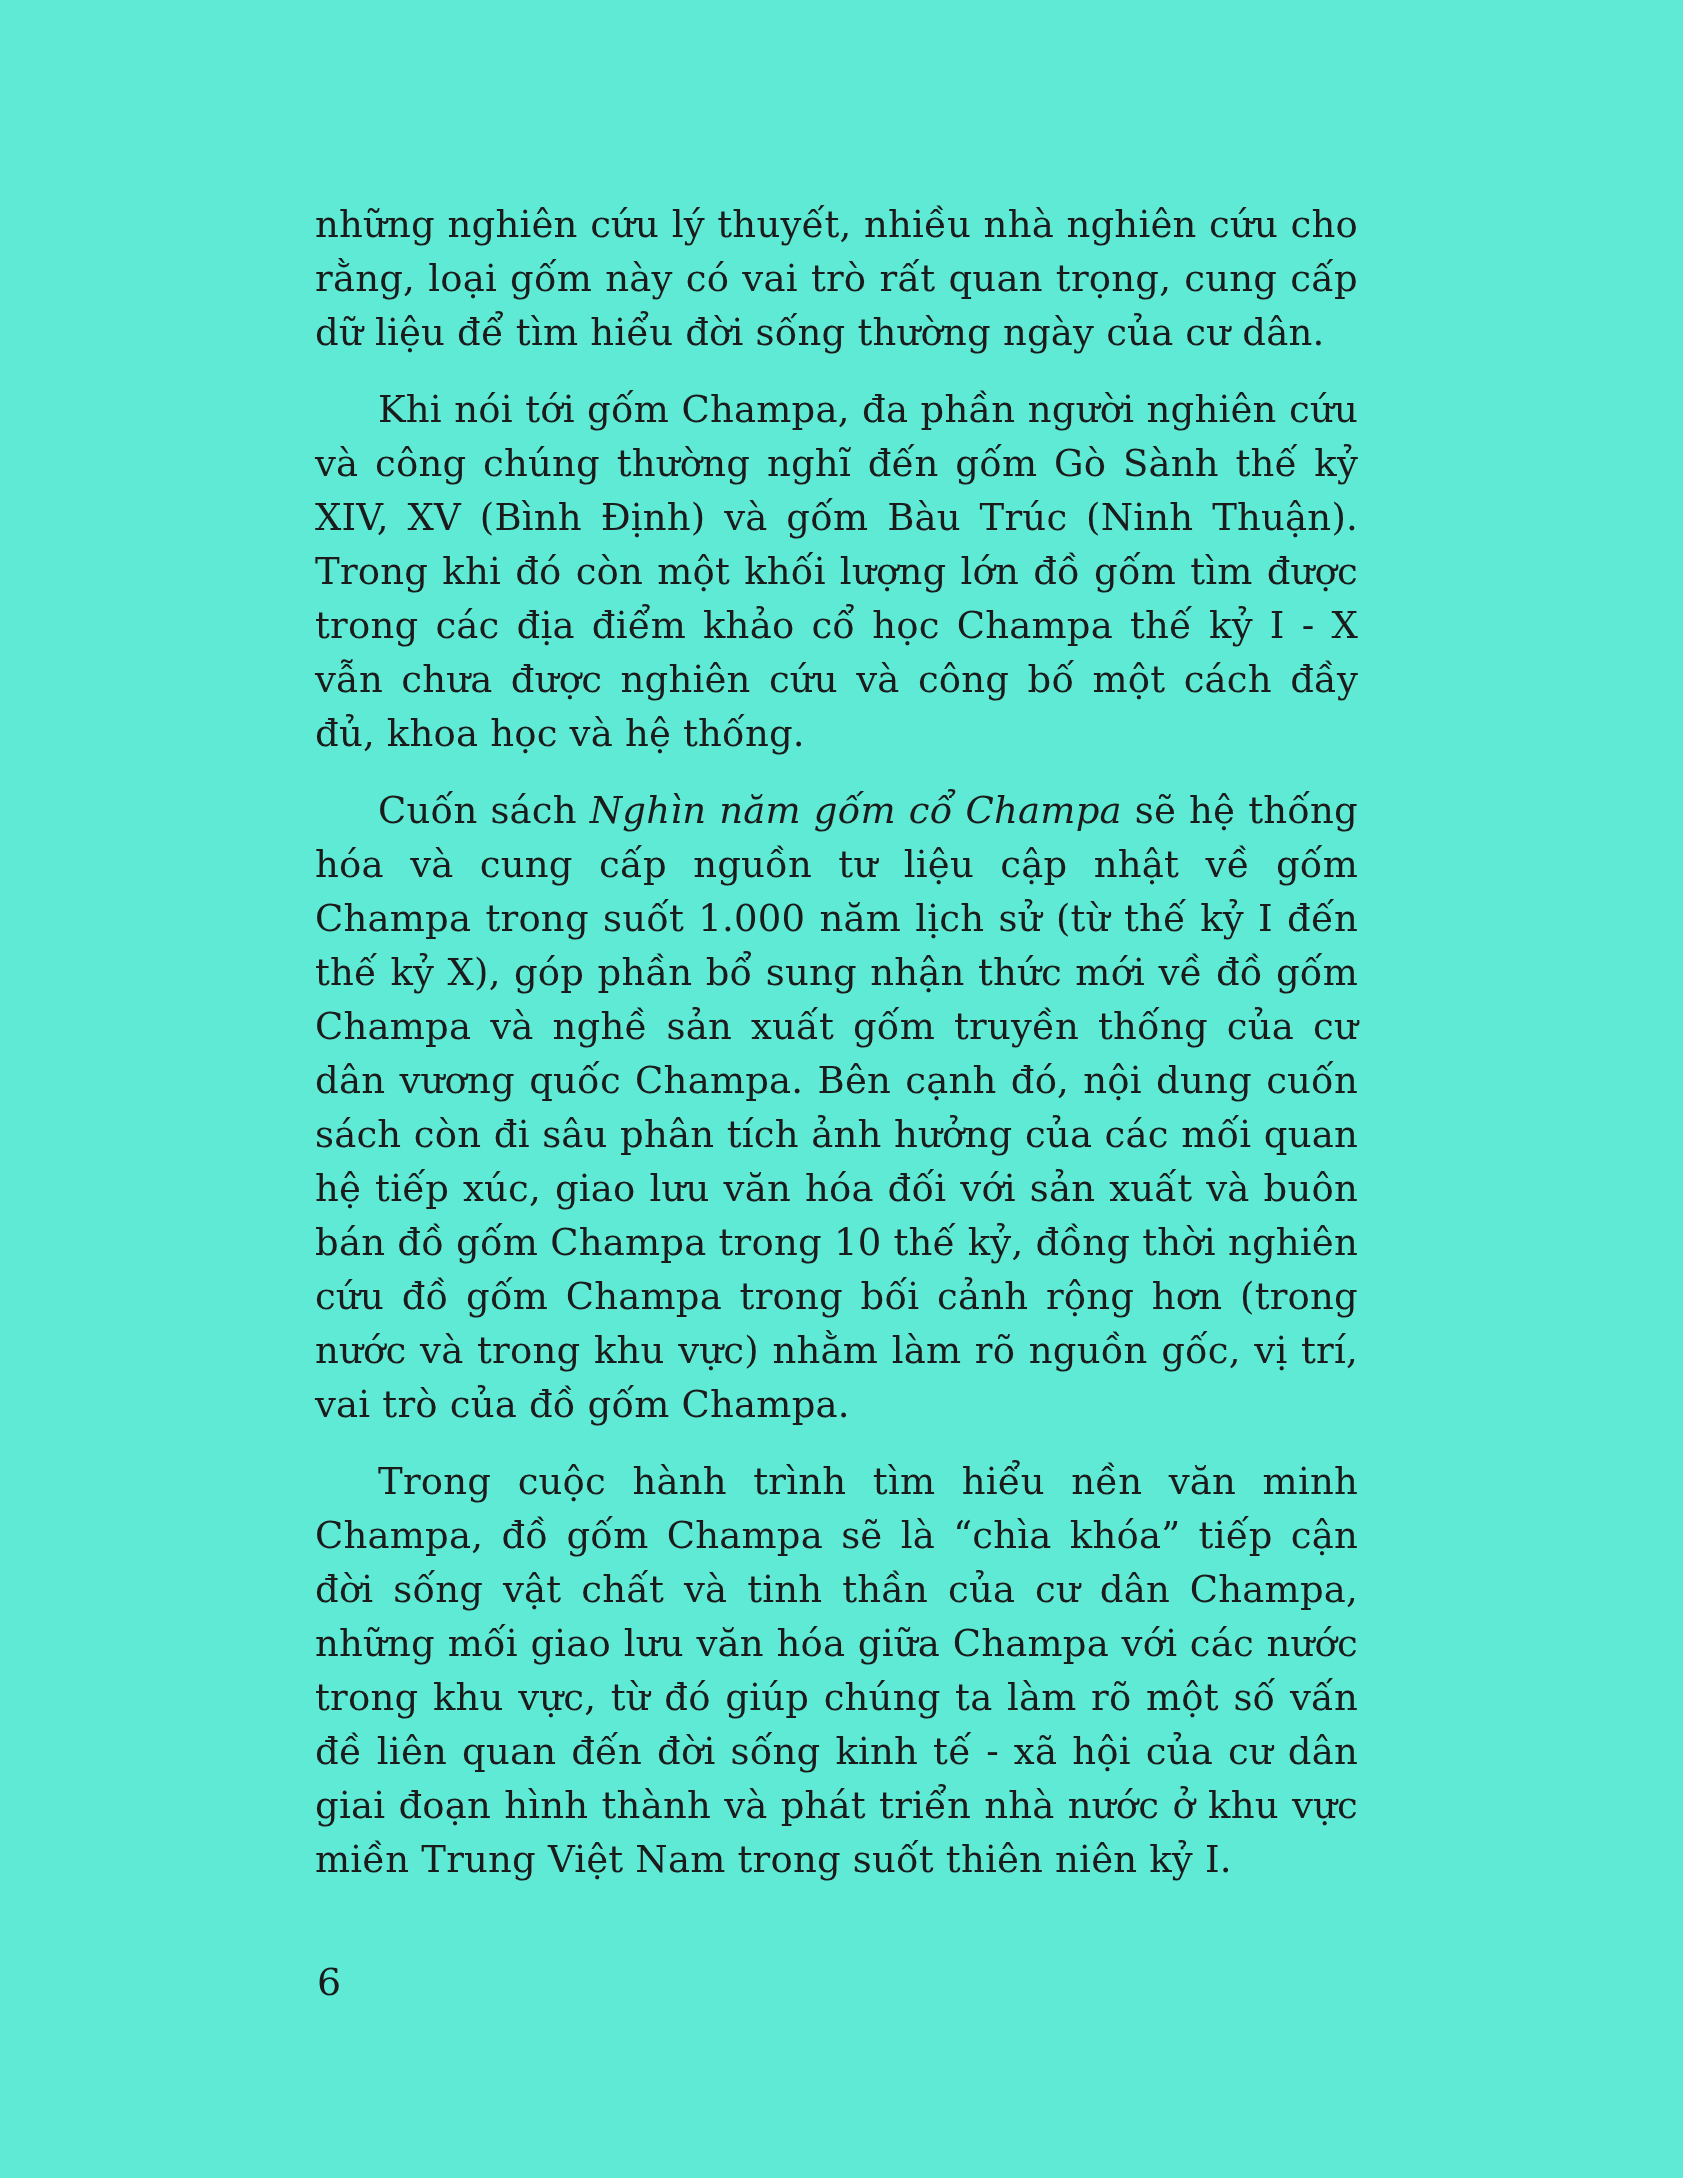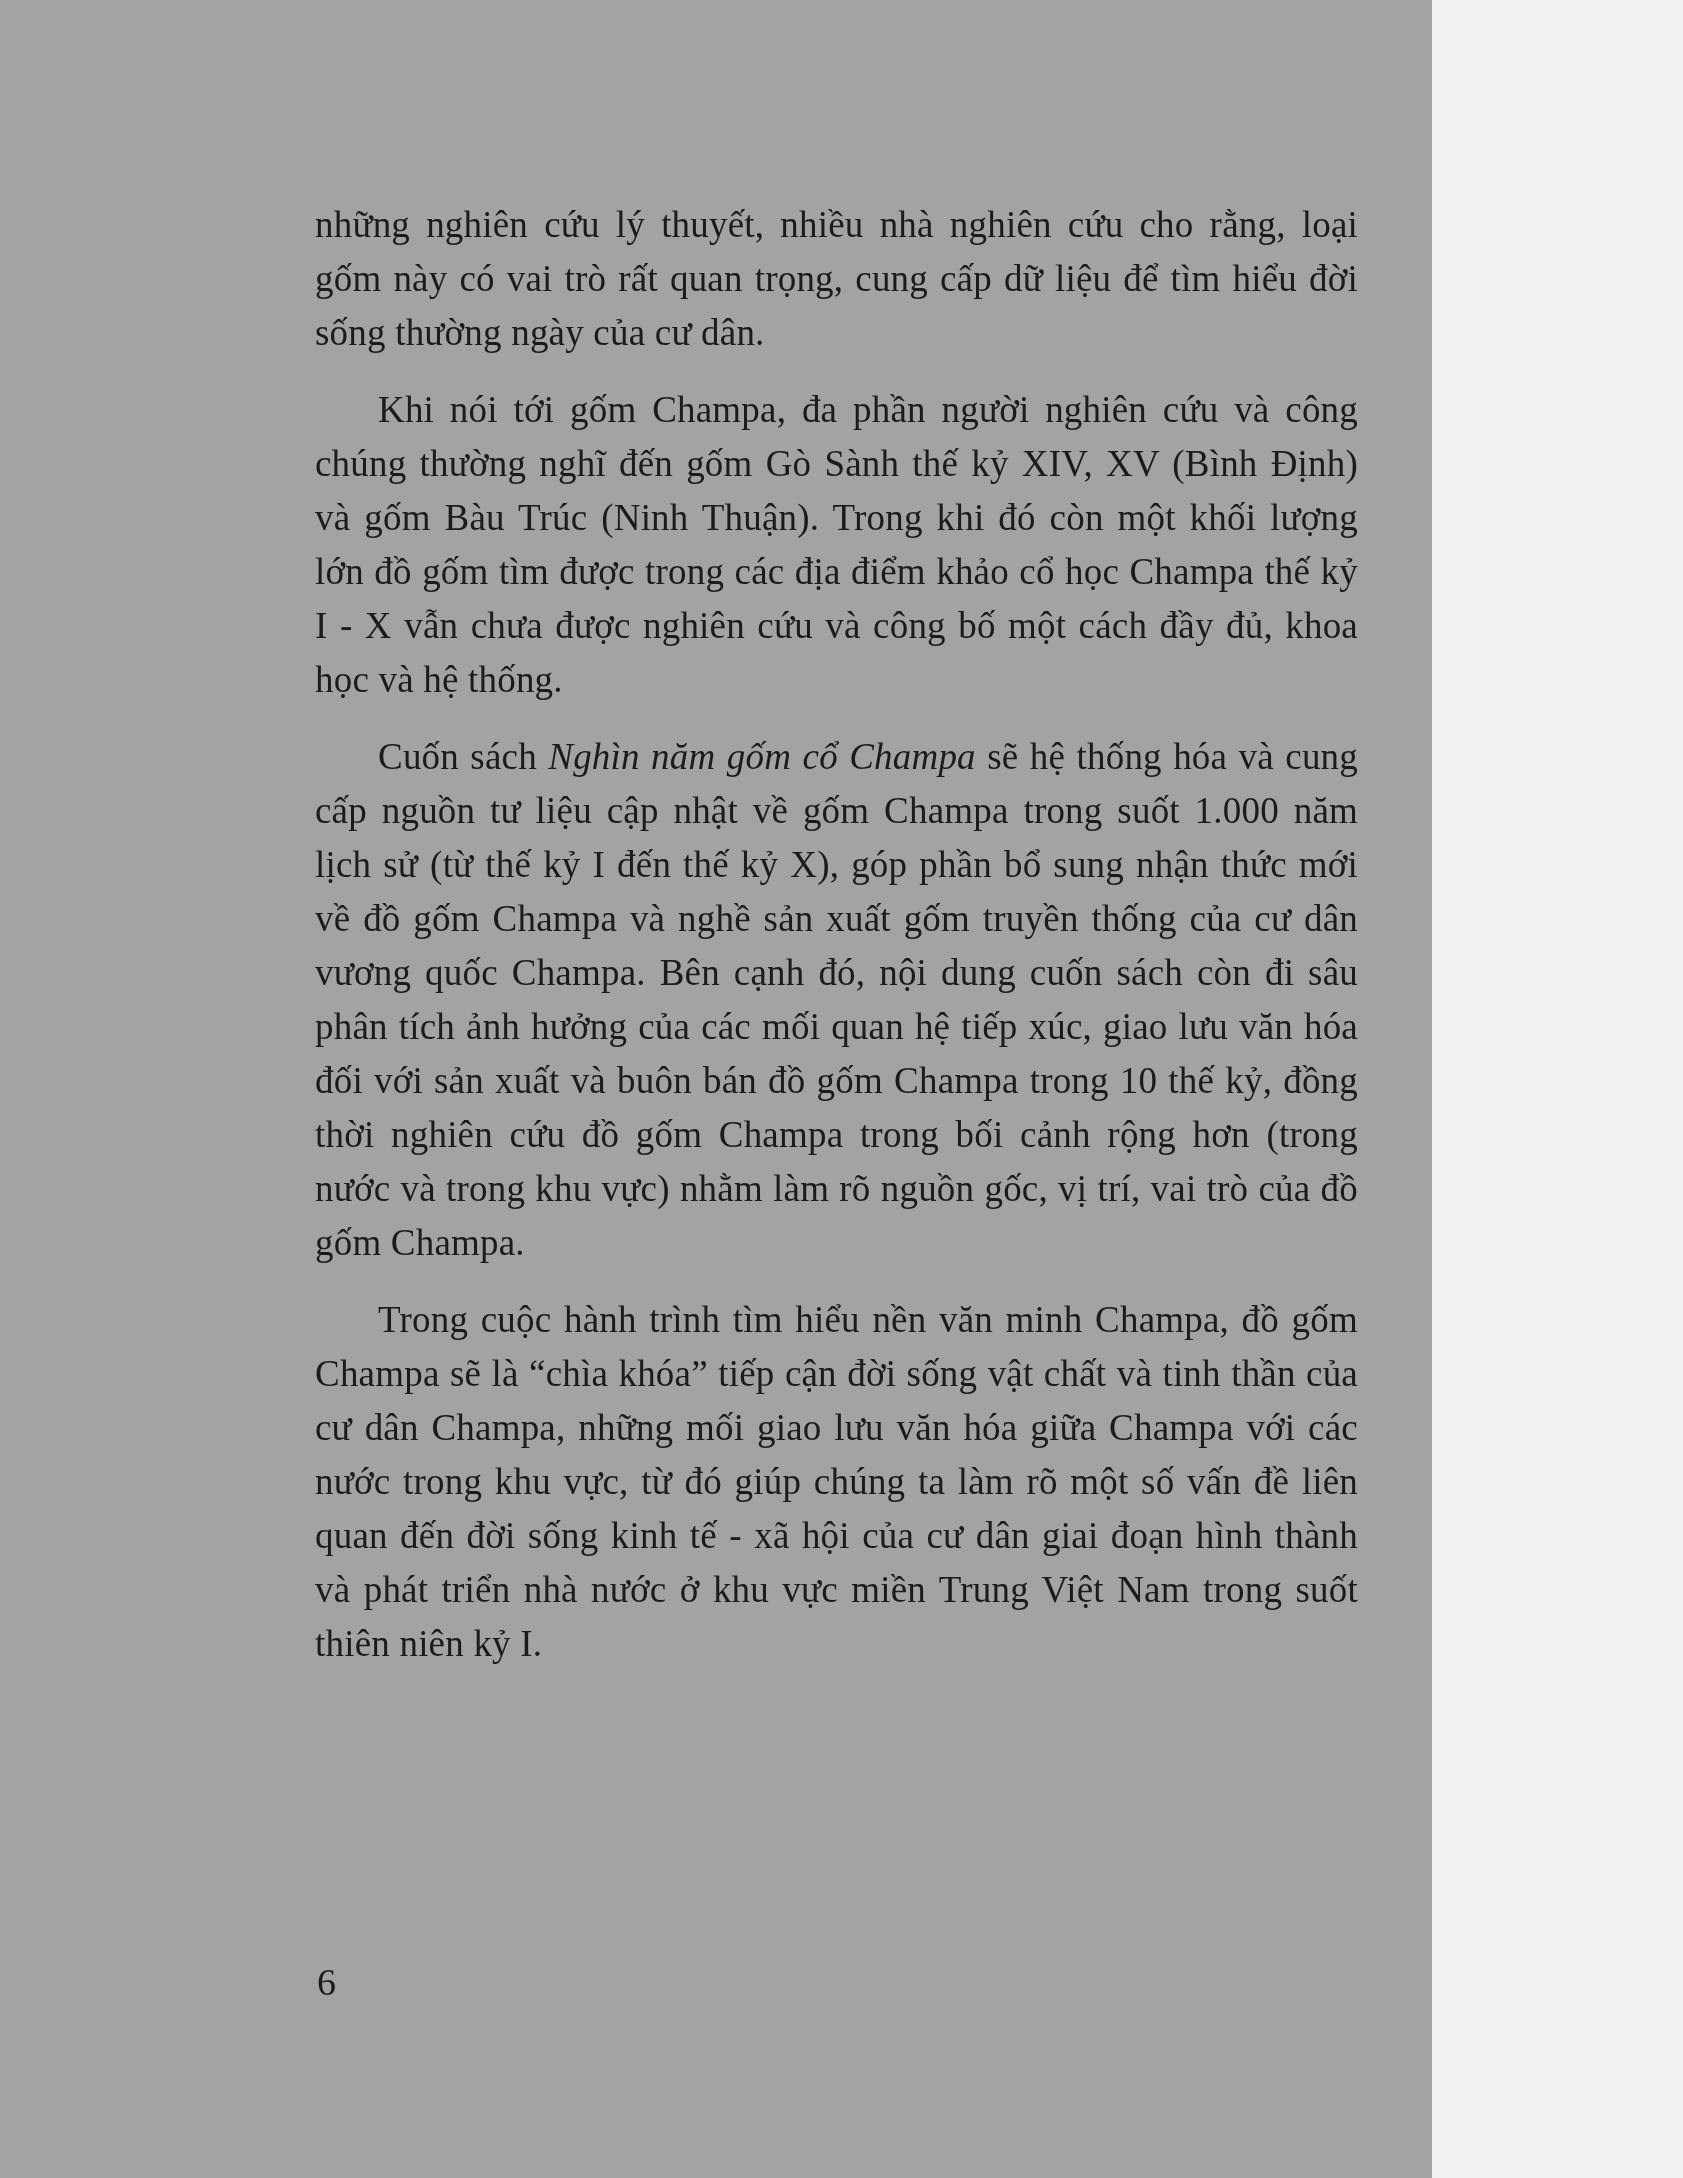--- a/index.html
+++ b/index.html
@@ -9,26 +9,25 @@
   body {
     width: 1683px;
     height: 2178px;
     background: #f2f2f2;
     font-family: "DejaVu Serif", "Liberation Serif", serif;
   }
   .page {
     position: absolute;
     left: 0;
     top: 0;
-    width: 1432px;
+    width: 1683px;
     height: 2178px;
-    background: #a3a3a3;
+    background: #5eead4;
     color: #1b1b1b;
     overflow: hidden;
-    font-family: Liberation Serif, serif;
   }
   .text-block {
     position: absolute;
     left: 315px;
     top: 198px;
     width: 1043px;
   }
   .para {
     font-size: 37px;
     line-height: 54px;

